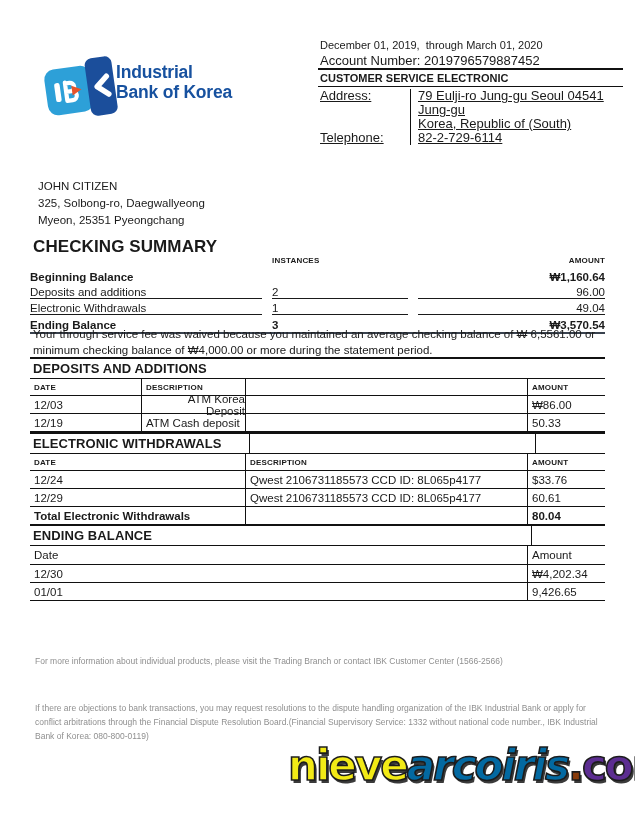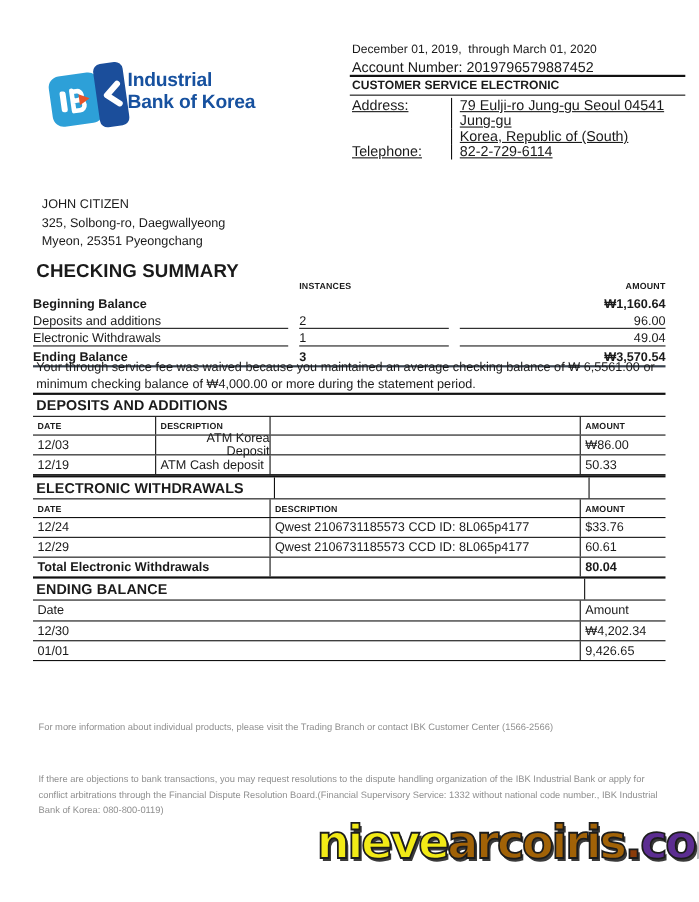--- a/index.html
+++ b/index.html
@@ -66,21 +66,21 @@
 
   
   .watermark{
     left:288px;top:741px;width:340px;text-align:center;
     font-family:"DejaVu Sans",sans-serif;font-weight:800;font-size:42px;letter-spacing:-2px;
     -webkit-text-stroke:1.6px #1c1c1c;
     text-shadow:2px 3px 0 #3a3a3a;
     white-space:nowrap;
   }
   .wm1{color:#f2ea16;}
-  .wm2{color:#a16207;}
+  .wm2{color:#0369a1;font-style:italic;}
   .wmdot{color:#8a3c0a;}
   .wm3{color:#5c2d91;}
 </style>
 </head>
 <body>
 
 <div class="page">
 
   <div class="abs logo">
     <svg width="76" height="72" viewBox="0 0 76 72">

